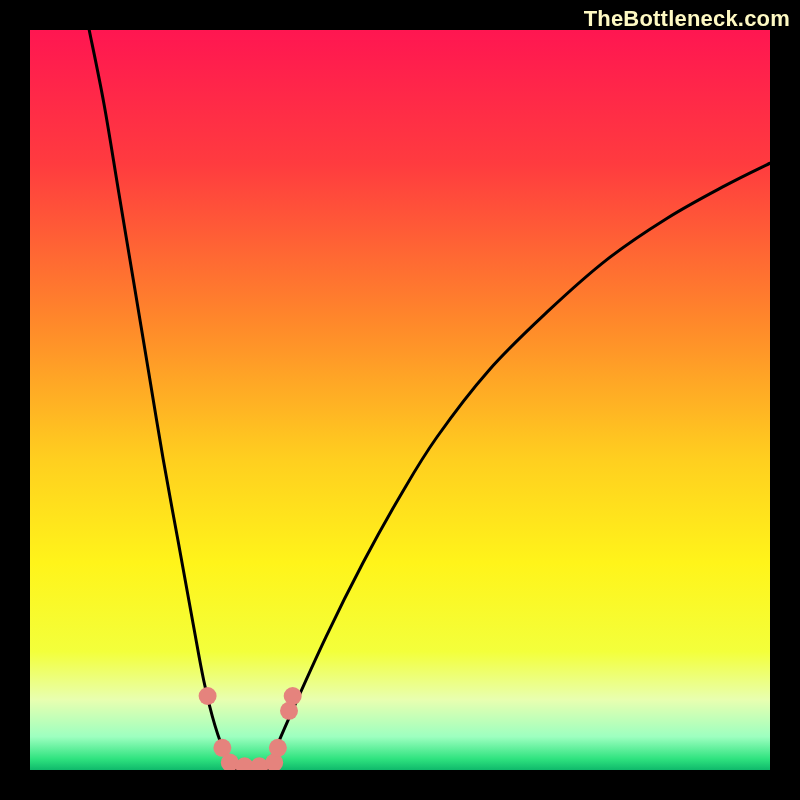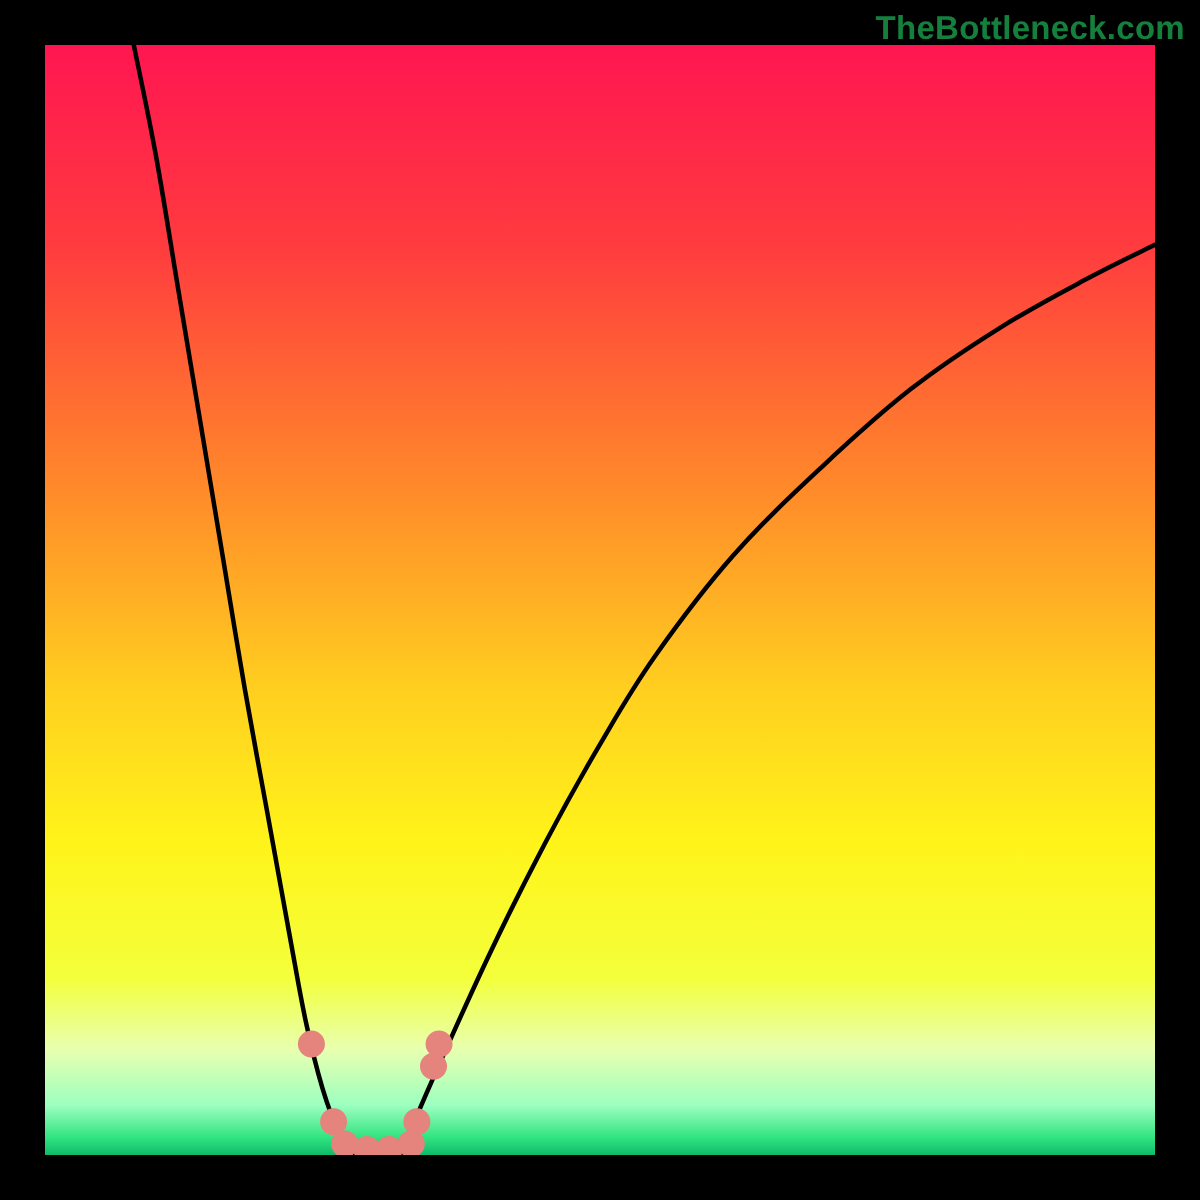--- a/index.html
+++ b/index.html
@@ -23,21 +23,21 @@
     width: 740px;
     height: 740px;
     overflow: hidden;
   }
   .watermark {
     position: absolute;
     top: 6px;
     right: 10px;
     font-size: 22px;
     font-weight: 600;
-    color: #15803d;
+    color: #fef9c3;
     letter-spacing: 0.2px;
     z-index: 10;
   }
   svg { display: block; }
 </style>
 </head>
 <body>
 
 <div class="frame">
 

